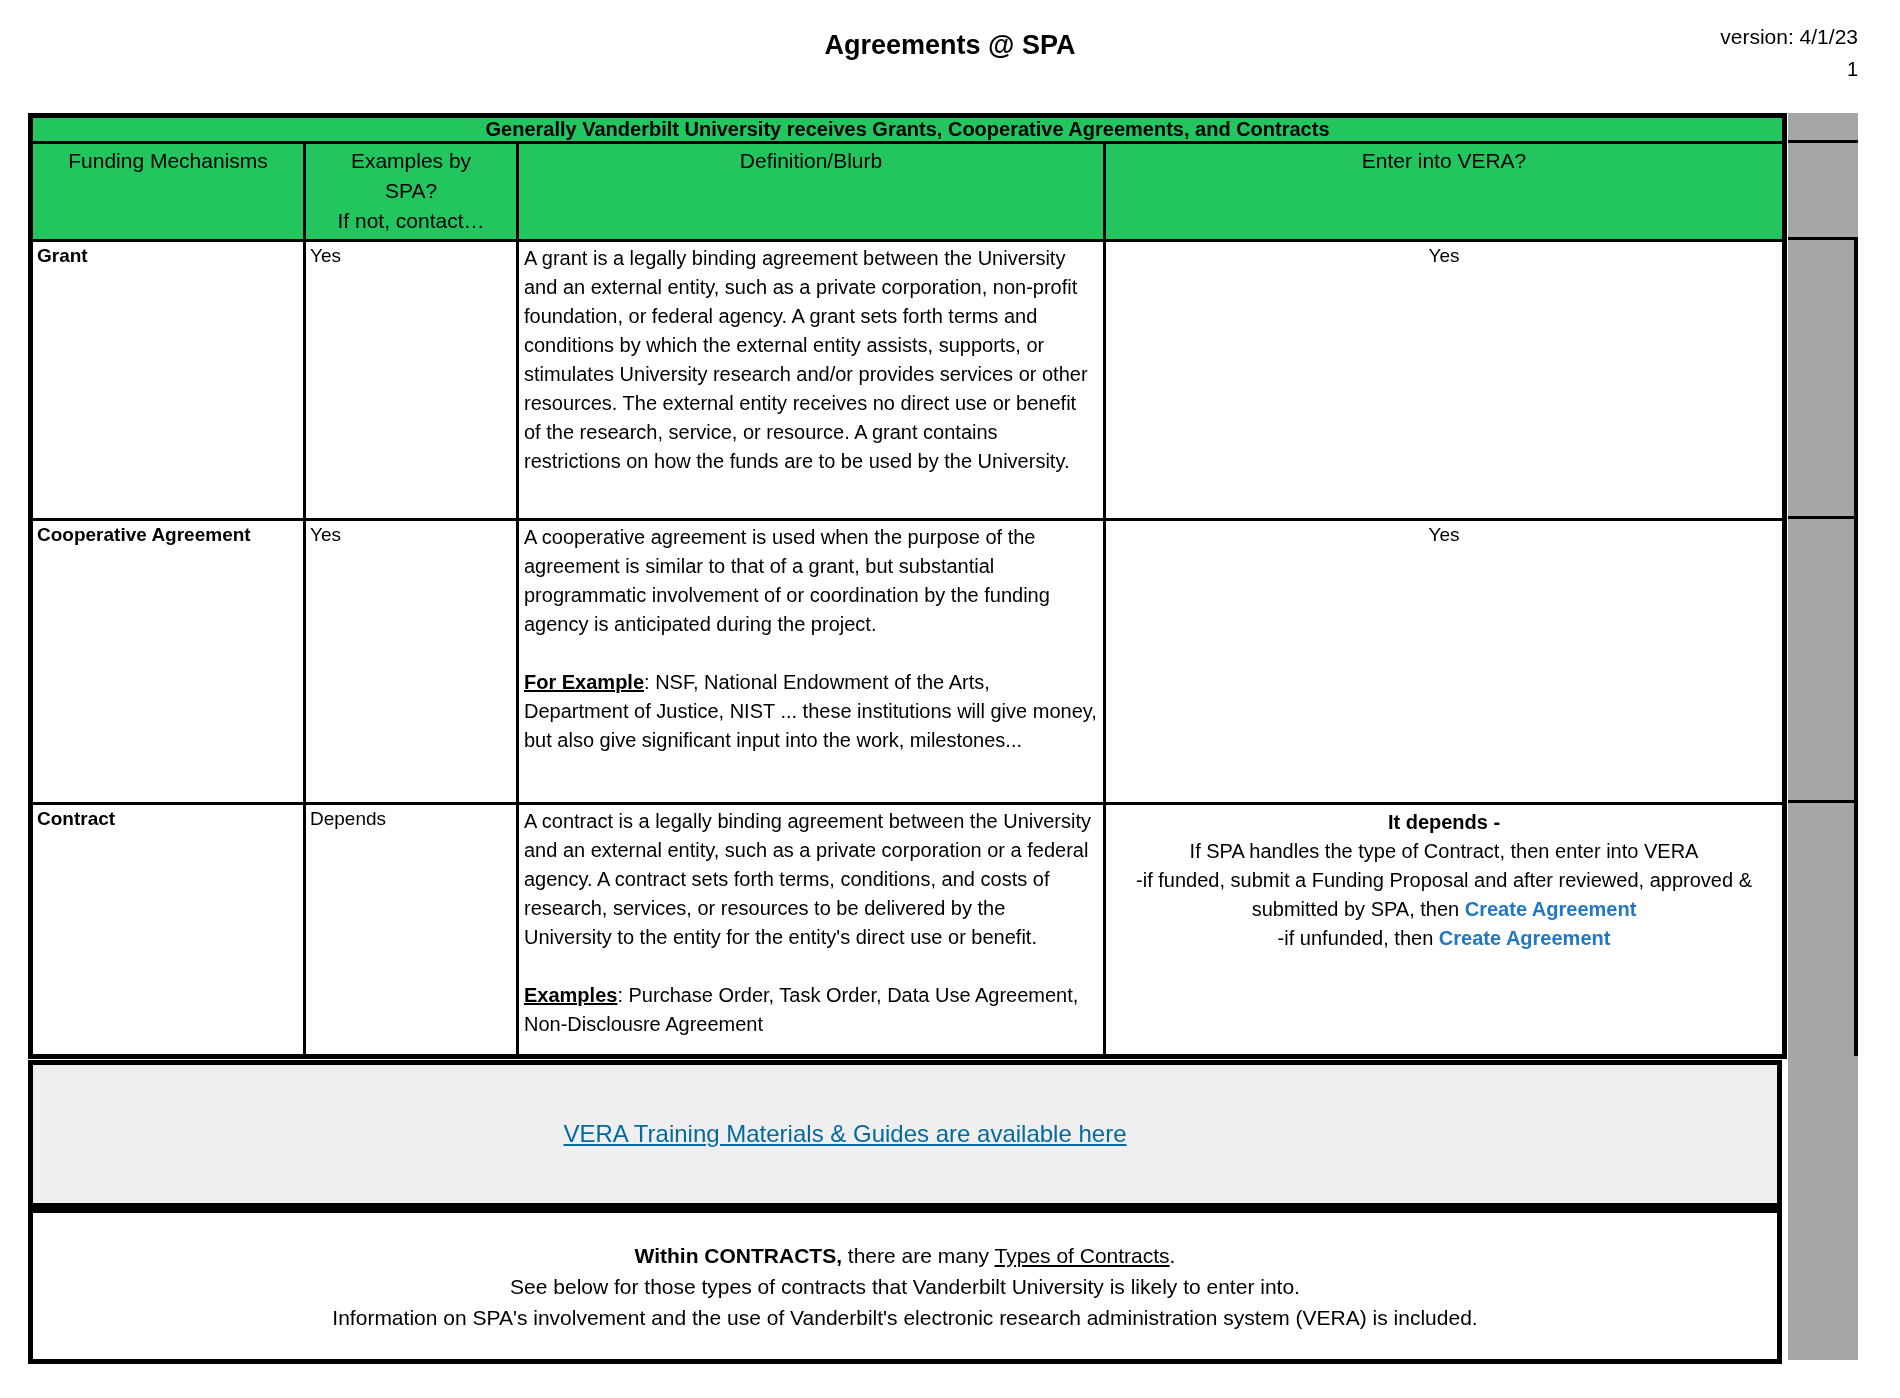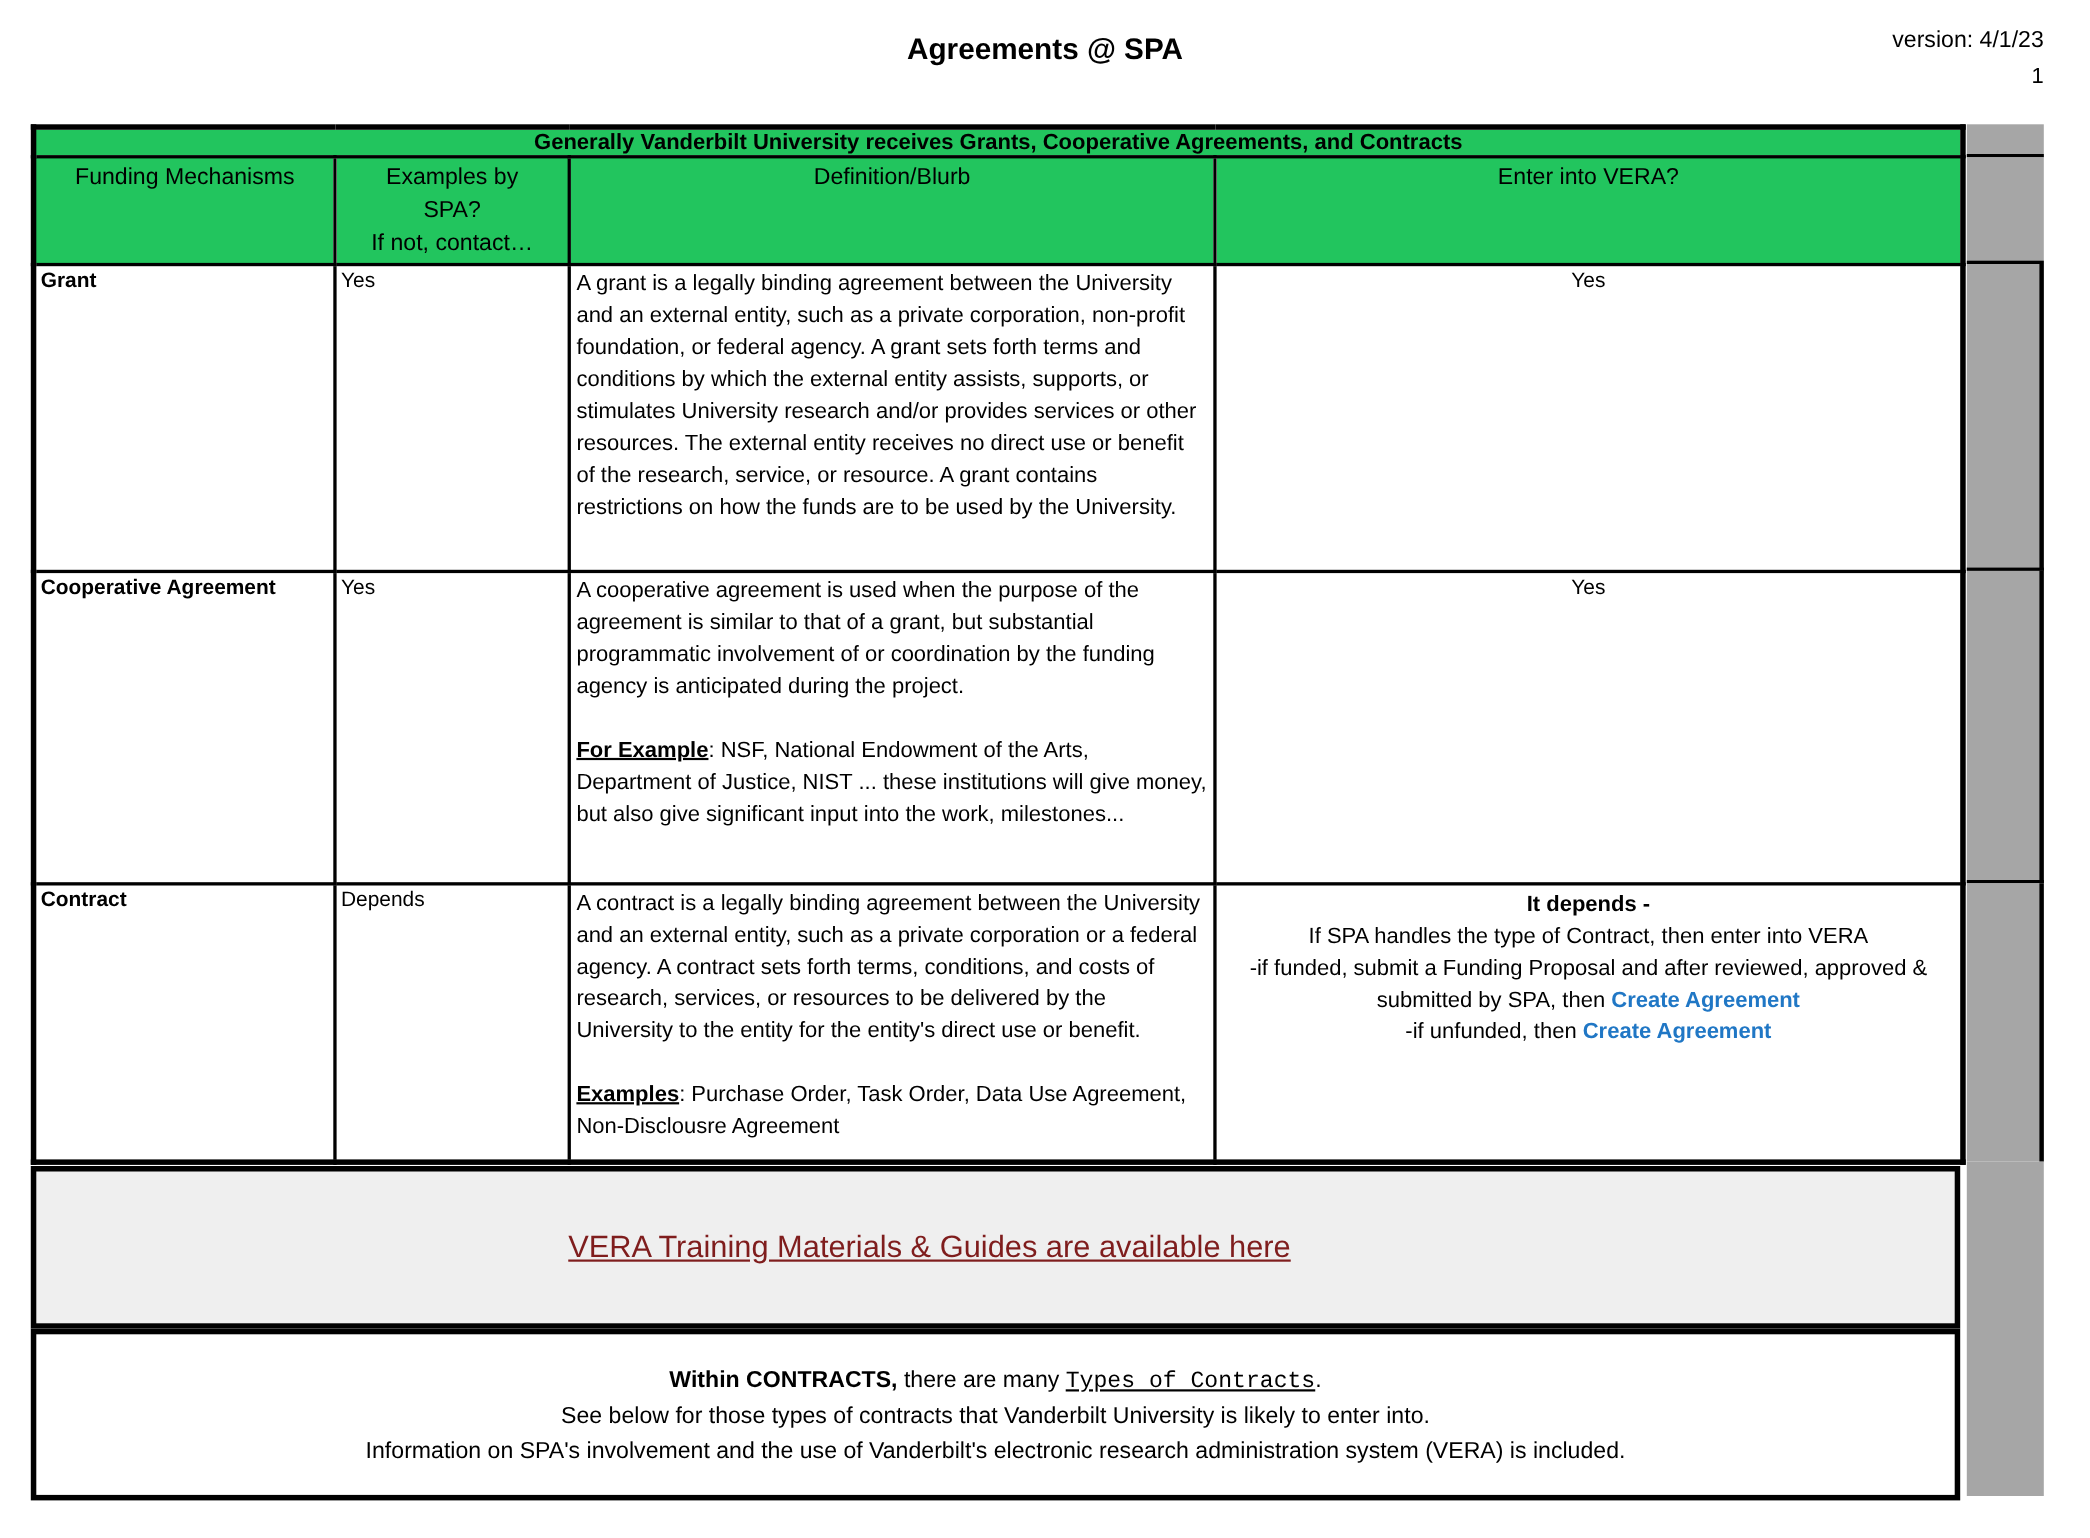--- a/index.html
+++ b/index.html
@@ -41,29 +41,29 @@
   .s4 { height:284px; border-bottom:3px solid #000; border-right:4px solid #000; }
   .s5 { height:253px; border-right:4px solid #000; }
   .s6 { height:304px; }
 
   .training-box {
     position:absolute; left:28px; top:1060px; width:1754px; height:148px;
     box-sizing:border-box; border:5px solid #000; background:#efefef;
     display:flex; align-items:center; justify-content:center;
   }
   .training-box .inner { padding-right:120px; }
-  .training-link { color:#7f1d1d; text-decoration:underline; font-size:28px; }
+  .training-link { color:#0369a1; text-decoration:underline; font-size:24px; }
 
   .note-box {
     position:absolute; left:28px; top:1208px; width:1754px; height:156px;
     box-sizing:border-box; border:5px solid #000; background:#ffffff;
     display:flex; flex-direction:column; align-items:center; justify-content:center;
     font-size:21px; line-height:31px; text-align:center;
   }
-  .u { text-decoration:underline;font-family:Liberation Mono, monospace; }
+  .u { text-decoration:underline; }
   .b { font-weight:bold; }
 </style>
 </head>
 <body>
 
 <div class="page-title">Agreements @ SPA</div>
 <div class="version">version: 4/1/23</div>
 <div class="page-num">1</div>
 
 <table class="main">

